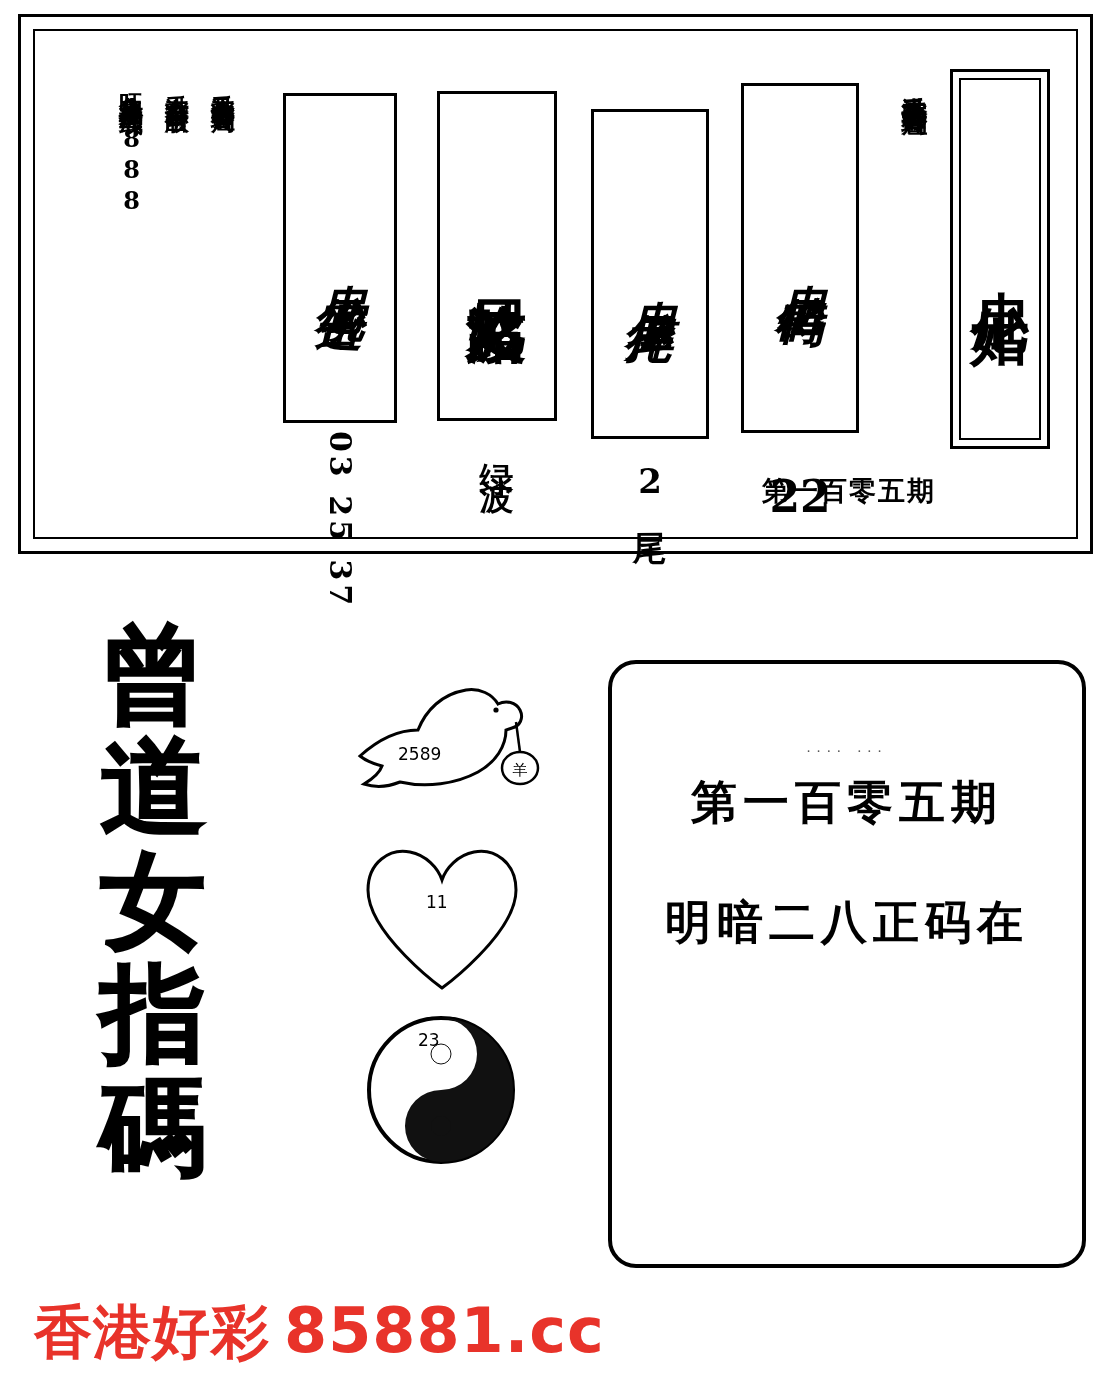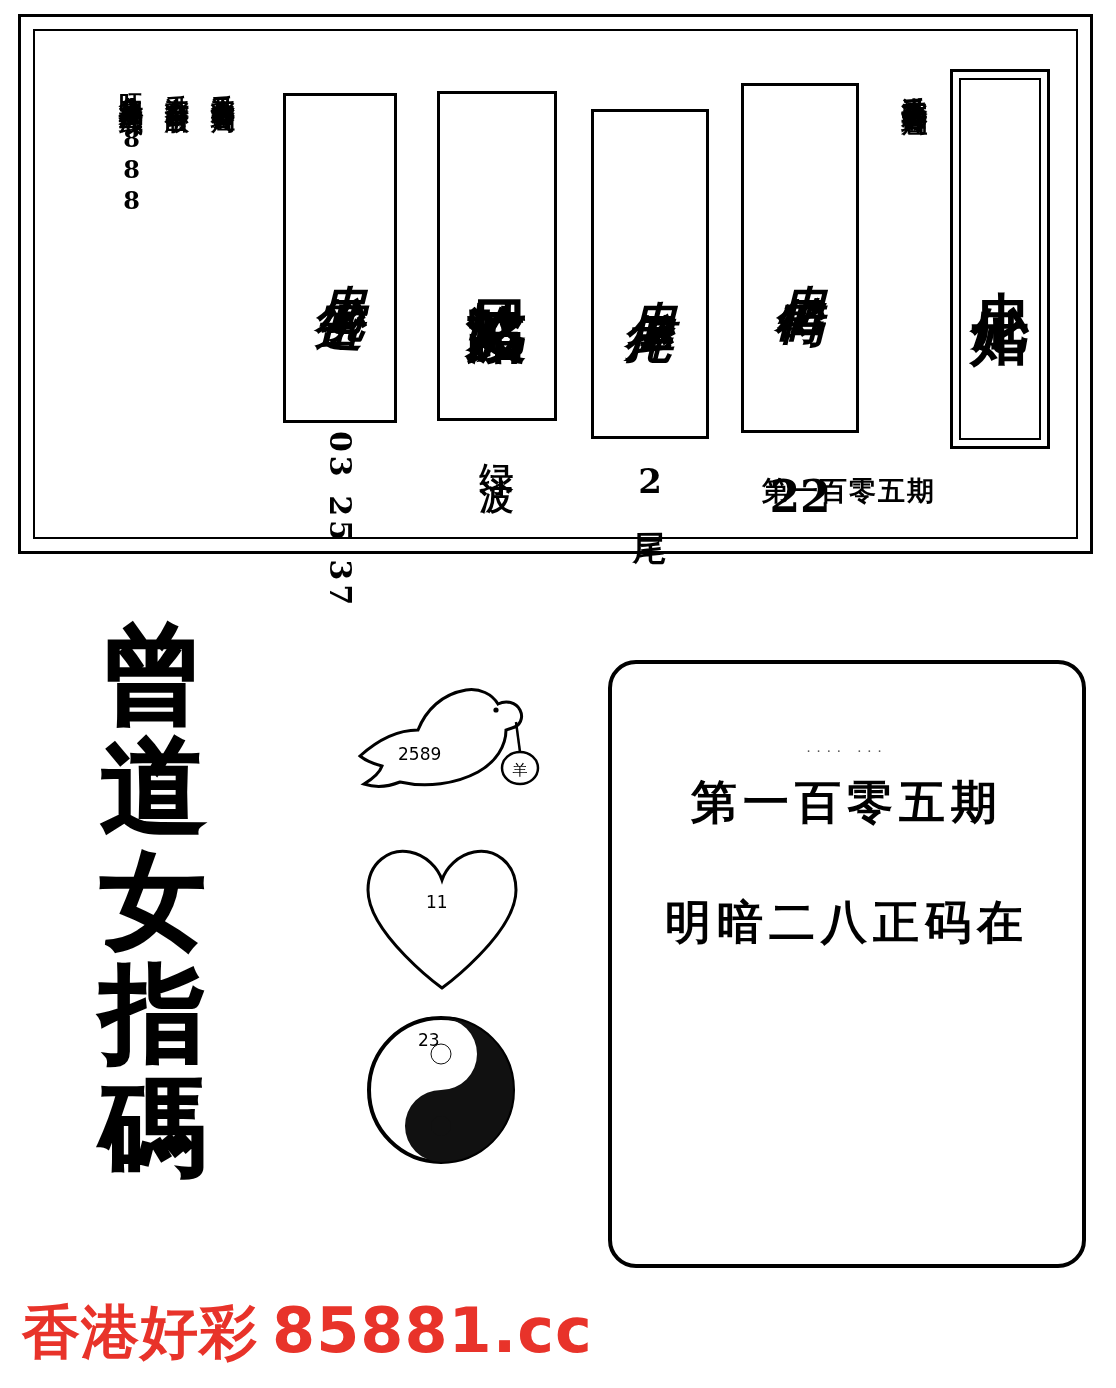--- a/index.html
+++ b/index.html
@@ -192,21 +192,21 @@
     left: 0; width: 100%;
     text-align: center;
     font-size: 13px;
     letter-spacing: 6px;
     color: #555;
   }
 
   
   .footer {
     position: absolute;
-    left: 22px;
+    left: 34px;
     bottom: 16px;
     display: flex;
     align-items: baseline;
     gap: 14px;
   }
   .footer .cn {
     font-size: 58px;
     font-weight: bold;
     color: #e8332a;
     font-family: "DejaVu Sans", sans-serif;

